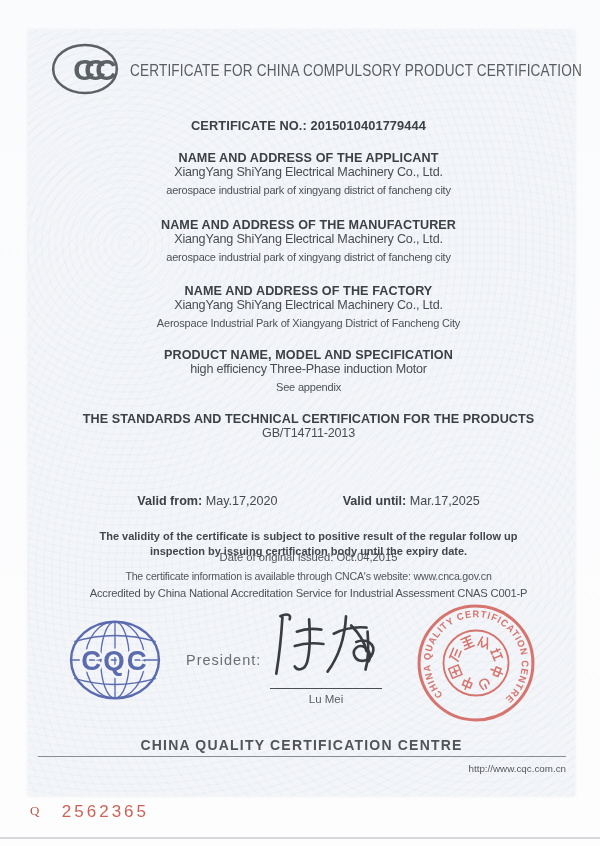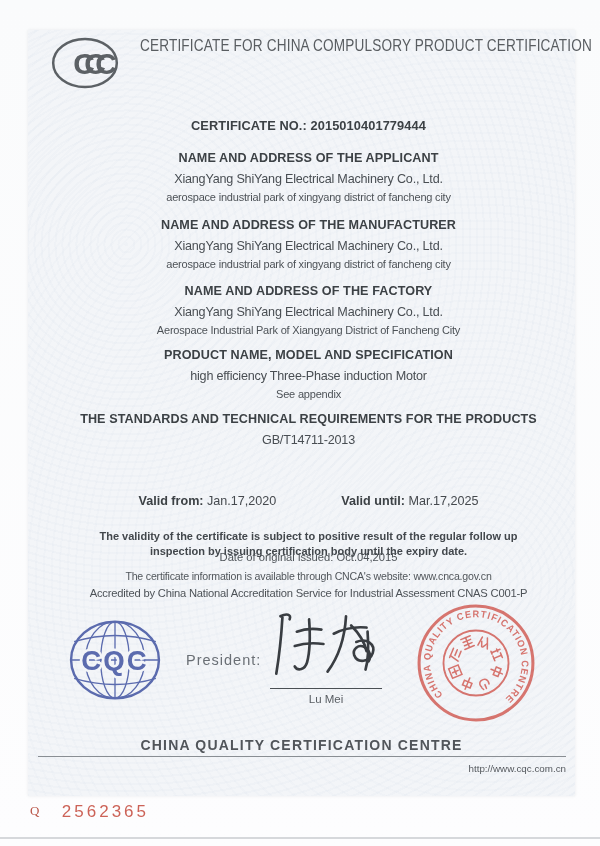--- a/index.html
+++ b/index.html
@@ -10,31 +10,31 @@
     -webkit-font-smoothing:antialiased;
   }
   .paper{
     position:absolute;left:28px;top:30px;width:547px;height:766px;
     background-color:#f3f5f8;
     background-image:
       repeating-radial-gradient(circle at 18% 28%, rgba(165,185,210,0.055) 0 2px, transparent 2px 7px),
       repeating-radial-gradient(circle at 82% 72%, rgba(165,185,210,0.045) 0 2px, transparent 2px 8px);
     box-shadow:0 0 3px rgba(60,70,80,0.10);
   }
-  .hdr{position:absolute;top:6px;left:22px;right:6px;display:flex;gap:20px;}
+  .hdr{position:absolute;top:12px;left:22px;right:6px;display:flex;align-items:center;gap:10px;}
   .ccc-wrap{flex:0 0 70px;}
   .title{
     flex:1;font-size:17px;color:#595d61;letter-spacing:.2px;white-space:nowrap;
     transform:scaleX(.8);transform-origin:left center;font-weight:500;
   }
   .ctr{position:absolute;left:20px;right:6px;text-align:center;color:#45494e;}
   .certno{top:88px;font-weight:bold;font-size:12.8px;color:#3c4145;letter-spacing:.1px;}
   .sec{}
   .sec .h{font-weight:bold;font-size:12.6px;color:#3c4145;letter-spacing:.1px;}
-  .sec .l1{margin-top:7px;font-size:12.6px;color:#494e53;letter-spacing:-.2px;}
+  .sec .l1{font-size:12.6px;color:#494e53;letter-spacing:-.2px;}
   .sec .l2{margin-top:5px;font-size:11px;color:#4d5257;letter-spacing:-.2px;}
   .stm{top:424px;font-weight:bold;font-size:11px;color:#42474c;line-height:1.35;}
   .stm .inner{display:inline-block;max-width:478px;}
   .valid{top:464px;font-size:12.6px;color:#45494e;}
   .valid .lab{font-weight:bold;color:#3c4145;}
   .valid .gap{display:inline-block;width:58px;}
   .fup{top:488px;font-weight:bold;font-size:11px;color:#42474c;line-height:1.35;}
   .fup .inner{display:inline-block;max-width:450px;margin-top:11px;}
   .doi{top:521px;font-size:11.2px;color:#4d5257;}
   .cnca{top:540px;font-size:10.6px;color:#51565b;letter-spacing:-.2px;}
@@ -94,28 +94,28 @@
     <div class="l2">Aerospace Industrial Park of Xiangyang District of Fancheng City</div>
   </div>
 
   <div class="ctr sec" style="top:318px">
     <div class="h">PRODUCT NAME, MODEL AND SPECIFICATION</div>
     <div class="l1">high efficiency Three-Phase induction Motor</div>
     <div class="l2">See  appendix</div>
   </div>
 
   <div class="ctr sec" style="top:382px">
-    <div class="h">THE STANDARDS AND TECHNICAL REQUIREMENTS FOR THE PRODUCTS</div>
+    <div class="h">THE STANDARDS AND TECHNICAL CERTIFICATION FOR THE PRODUCTS</div>
     <div class="l1">GB/T14711-2013</div>
   </div>
 
 
   <div class="ctr valid">
     <span class="lab">Valid from:</span>
-    <span>Jan.17,2020</span>
+    <span>May.17,2020</span>
     <span class="gap"></span>
     <span class="lab">Valid until:</span>
     <span>Mar.17,2025</span>
   </div>
 
   <div class="ctr fup">
     <span class="inner">The validity of the certificate is subject to positive result of the regular follow up inspection by issuing certification body until the expiry date.</span>
   </div>
 
   <div class="ctr doi">Date of original issued: Oct.04,2015</div>

